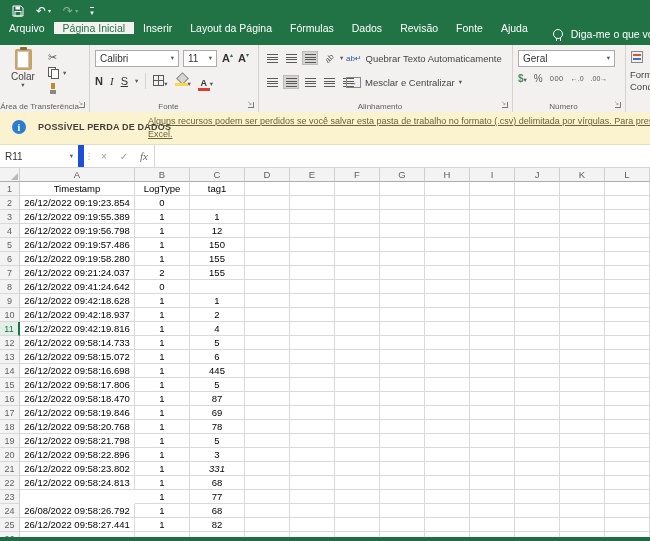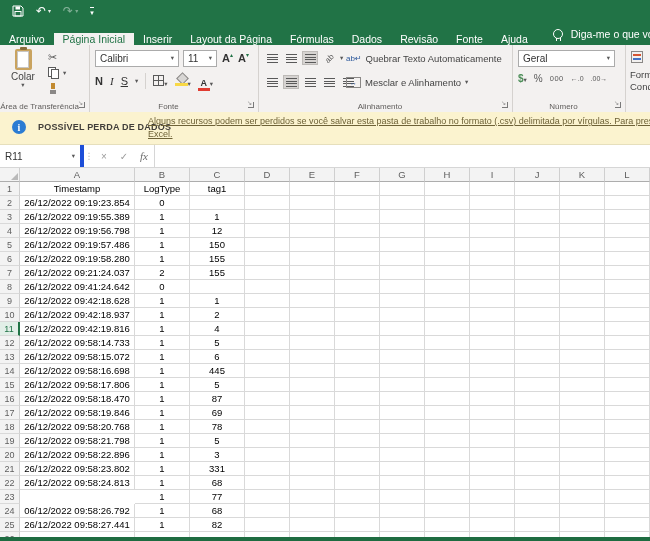--- a/index.html
+++ b/index.html
@@ -12,21 +12,21 @@
   .qat{display:flex;align-items:center;gap:12px;padding-left:12px;}
   .qbtn{display:flex;align-items:center;color:#fff;font-size:12px;line-height:1;cursor:default;}
   .qbtn .mini-caret{font-size:6px;margin-left:2px;opacity:.9;}
   .qbtn.dim{opacity:.45;}
   .qat-more{font-size:7px;border-top:1px solid #fff;padding-top:1px;line-height:1;}
   .wtitle{margin-left:auto;padding-right:14px;font-size:10.5px;color:#fff;}
 
   
   #tabrow{position:absolute;top:22px;left:0;width:650px;height:23px;background:#217346;
     display:flex;align-items:stretch;}
-  .tablist{display:flex;align-items:flex-end;}
+  .tablist{display:flex;align-items:flex-start;}
   .tab{color:#fff;font-size:10.5px;padding:0 9px;display:flex;align-items:center;white-space:nowrap;}
   .tab.active{background:#F3F1F0;color:#217346;}
   .tellme{display:flex;align-items:center;color:#fff;font-size:10.5px;margin-left:16px;white-space:nowrap;}
   .bulb{display:inline-block;width:8px;height:8px;border:1px solid #fff;border-radius:50%;
     position:relative;margin-right:8px;}
   .bulb::after{content:"";position:absolute;left:2px;top:8px;width:3px;height:3px;
     border-left:1px solid #fff;border-right:1px solid #fff;}
 
   
   #ribbon{position:absolute;top:45px;left:0;width:650px;height:67px;background:#F3F1F0;
@@ -112,21 +112,21 @@
   .info-icon{position:absolute;left:12px;top:8px;width:14px;height:14px;border-radius:50%;
     background:#2B7CD3;color:#fff;font:bold 10px "Liberation Serif",serif;
     display:flex;align-items:center;justify-content:center;}
   .mtitle{position:absolute;left:38px;top:10px;font-size:9px;font-weight:bold;color:#413E3A;letter-spacing:.2px;white-space:nowrap;}
   .mlink{position:absolute;left:148px;top:3px;width:502px;font-size:9px;color:#6E6237;line-height:13px;}
   .mlink div{white-space:nowrap;overflow:hidden;text-decoration:underline;}
 
   
   #fbar{position:absolute;top:145px;left:0;width:650px;height:23px;background:#fff;
     border-bottom:1px solid #D6D6D6;box-sizing:border-box;display:flex;align-items:stretch;}
-  .namebox{width:84px;border-right:4px solid #1d4ed8;display:flex;align-items:center;
+  .namebox{width:84px;border-right:6px solid #1d4ed8;display:flex;align-items:center;
     padding:0 5px;box-sizing:border-box;font-size:10px;color:#333;}
   .namebox .caret{margin-left:auto;}
   .fdots{width:10px;display:flex;align-items:center;justify-content:center;color:#B9B9B9;font-size:9px;}
   .fbtns{display:flex;align-items:center;border-right:1px solid #D6D6D6;}
   .fbtn{width:20px;text-align:center;font-size:10px;color:#9B9B9B;}
   .fbtn.fx{font-family:"Liberation Serif",serif;font-style:italic;color:#6D6D6D;font-size:11px;}
   .finput{flex:1;background:#fff;}
 
   
   #colhdr{position:absolute;top:168px;left:0;width:650px;height:14px;display:flex;}
@@ -269,21 +269,21 @@
         <span class="abtn">
             <span class="ic-lines"></span>
           </span>
       </div>
       <div class="txtbtn" style="left:88px;top:8px;">
         <span class="ic-wrap">ab↵</span>
         <span>Quebrar Texto Automaticamente</span>
       </div>
       <div class="txtbtn" style="left:88px;top:32px;">
         <span class="ic-merge">↔</span>
-        <span>Mesclar e Alinhamento</span>
+        <span>Mesclar e Centralizar</span>
         <span class="caret">▾</span>
       </div>
       <div class="grp-label">Alinhamento</div>
       <span class="launcher"></span>
     </div>
 
     <div class="grp" id="grp-number">
       <div class="combo" id="number-format">
         <span>Geral</span>
         <span class="caret">▾</span>
@@ -644,21 +644,21 @@
         <div class="gcell" style="width: 45px;"></div>
         <div class="gcell" style="width: 45px;"></div>
         <div class="gcell" style="width: 45px;"></div>
         <div class="gcell" style="width: 45px;"></div>
         <div class="gcell" style="width: 45px;"></div>
       </div>
       <div class="grow">
         <div class="rnum">21</div>
         <div class="gcell" style="width: 115px;">26/12/2022 09:58:23.802</div>
         <div class="gcell" style="width: 55px;">1</div>
-        <div class="gcell" style="width: 55px;">331</div>
+        <div class="gcell" style="width: 55px; font-style: italic;">331</div>
         <div class="gcell" style="width: 45px;"></div>
         <div class="gcell" style="width: 45px;"></div>
         <div class="gcell" style="width: 45px;"></div>
         <div class="gcell" style="width: 45px;"></div>
         <div class="gcell" style="width: 45px;"></div>
         <div class="gcell" style="width: 45px;"></div>
         <div class="gcell" style="width: 45px;"></div>
         <div class="gcell" style="width: 45px;"></div>
         <div class="gcell" style="width: 45px;"></div>
       </div>
@@ -687,21 +687,21 @@
         <div class="gcell" style="width: 45px;"></div>
         <div class="gcell" style="width: 45px;"></div>
         <div class="gcell" style="width: 45px;"></div>
         <div class="gcell" style="width: 45px;"></div>
         <div class="gcell" style="width: 45px;"></div>
         <div class="gcell" style="width: 45px;"></div>
         <div class="gcell" style="width: 45px;"></div>
       </div>
       <div class="grow">
         <div class="rnum">24</div>
-        <div class="gcell" style="width: 115px;">06/12/2022 09:58:26.792</div>
+        <div class="gcell" style="width: 115px;">26/08/2022 09:58:26.792</div>
         <div class="gcell" style="width: 55px;">1</div>
         <div class="gcell" style="width: 55px;">68</div>
         <div class="gcell" style="width: 45px;"></div>
         <div class="gcell" style="width: 45px;"></div>
         <div class="gcell" style="width: 45px;"></div>
         <div class="gcell" style="width: 45px;"></div>
         <div class="gcell" style="width: 45px;"></div>
         <div class="gcell" style="width: 45px;"></div>
         <div class="gcell" style="width: 45px;"></div>
         <div class="gcell" style="width: 45px;"></div>

